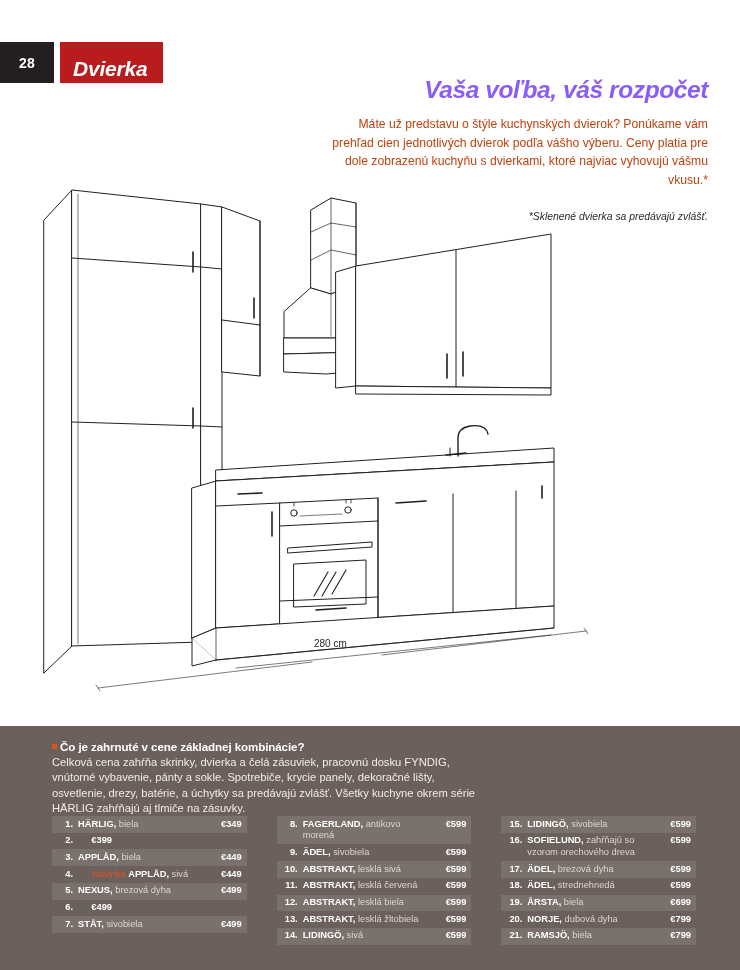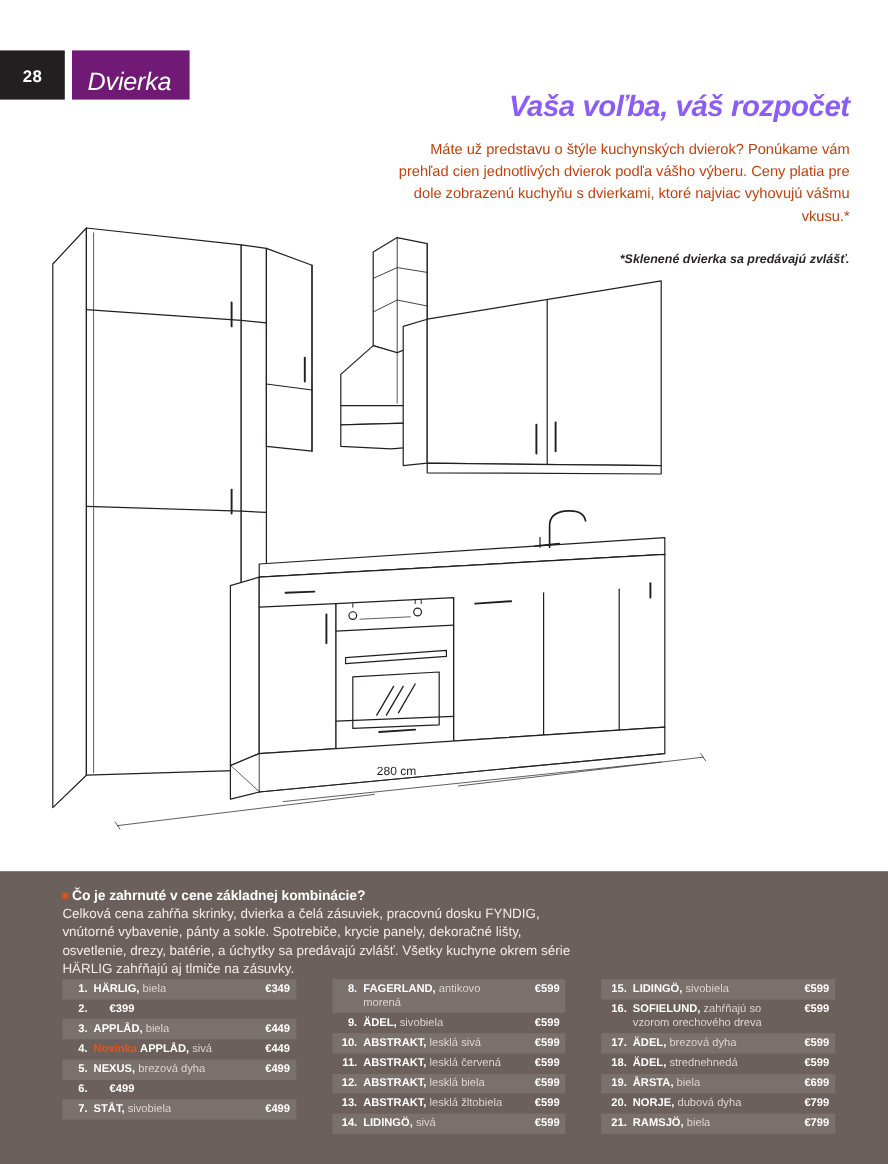--- a/index.html
+++ b/index.html
@@ -31,27 +31,27 @@
     color: #ffffff;
     width: 54px;
     display: flex;
     align-items: center;
     justify-content: center;
     font-size: 14px;
     font-weight: bold;
     letter-spacing: 0.2px;
   }
   .section-tab {
-    background: #701a75;
+    background: #b91c1c;
     color: #ffffff;
     padding: 12px 15px 0 13px;
     display: flex;
     align-items: center;
     font-size: 21px;
-    font-weight: normal;
+    font-weight: bold;
     font-style: italic;
     letter-spacing: -0.2px;
     margin-left: 6px;
   }
 
   
   .intro {
     position: absolute;
     right: 32px;
     top: 76px;
@@ -68,21 +68,21 @@
   }
   .intro-para {
     font-size: 12.2px;
     line-height: 1.52;
     margin: 0;
     color: #c2410c;
   }
   .intro-note {
     font-size: 10.4px;
     font-style: italic;
-    font-weight: bold;
+    font-weight: normal;
     margin-top: 22px;
     color: #2b2726;
   }
 
   
   .illustration {
     position: absolute;
     left: 26px;
     top: 176px;
     width: 600px;
@@ -168,21 +168,22 @@
     flex: 1 1 auto;
     color: #ded5d1;
     padding-right: 4px;
   }
   .row-desc b {
     color: #ffffff;
     font-weight: bold;
   }
   .row-desc .novinka {
     color: #e0551f;
-    font-weight: bold;
+    font-weight: normal;
+    margin-left: 14px;
   }
   .row-price {
     flex: 0 0 auto;
     font-weight: bold;
     color: #ffffff;
     text-align: right;
     white-space: nowrap;
     min-width: 34px;
   }
 </style>

